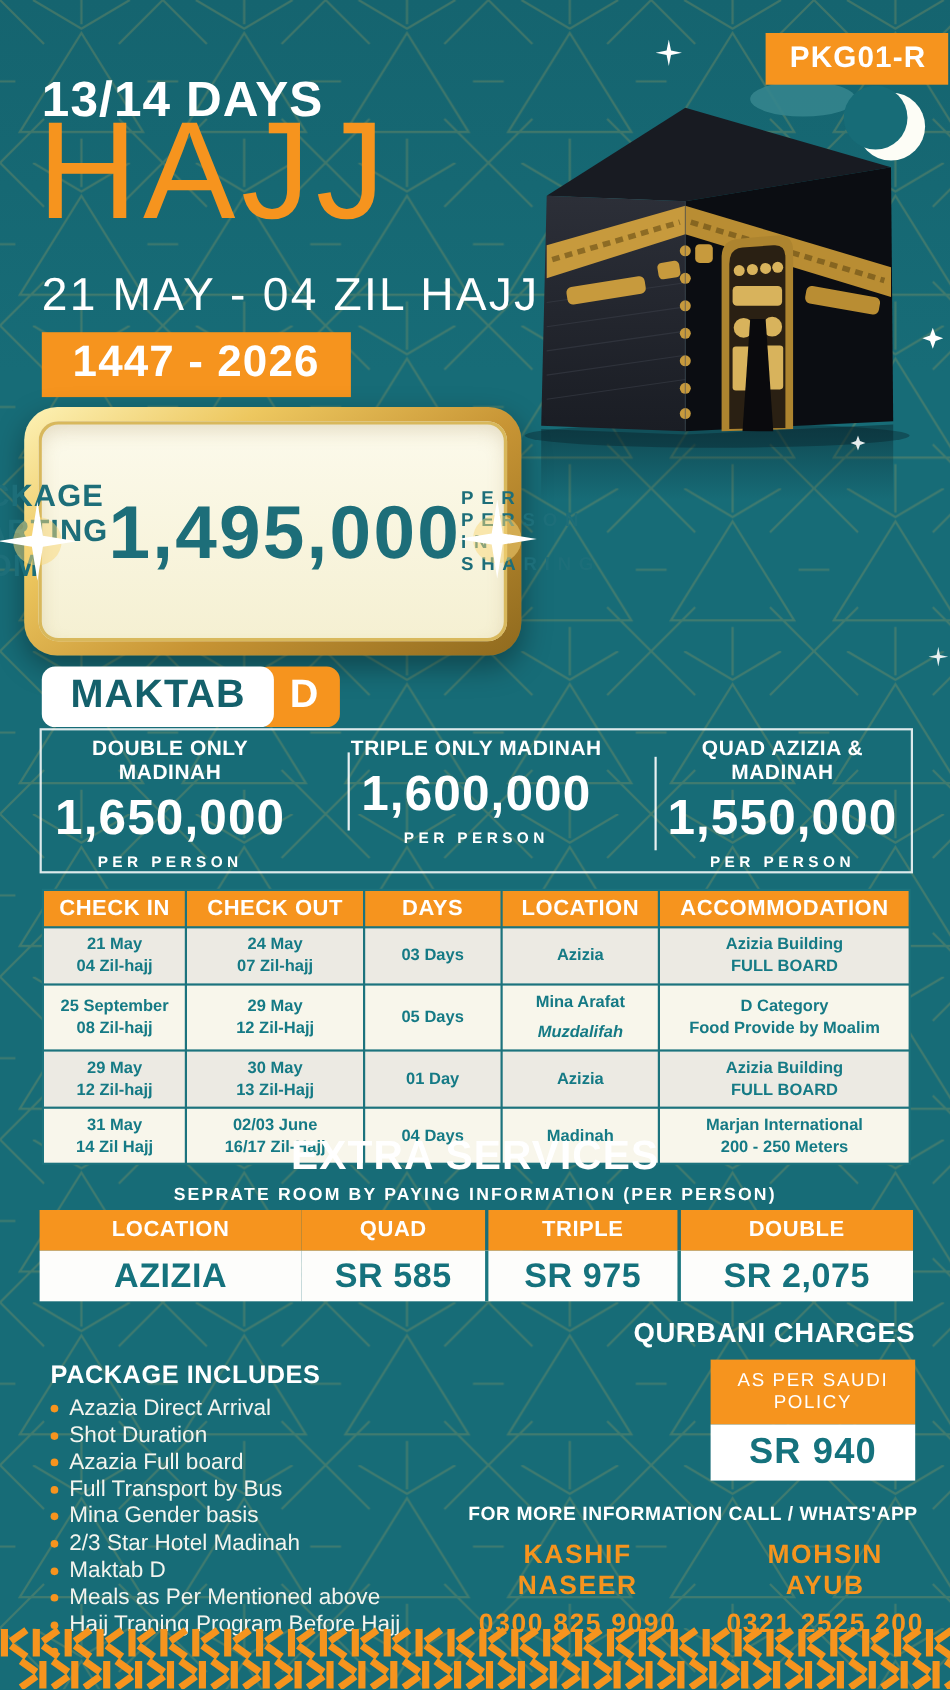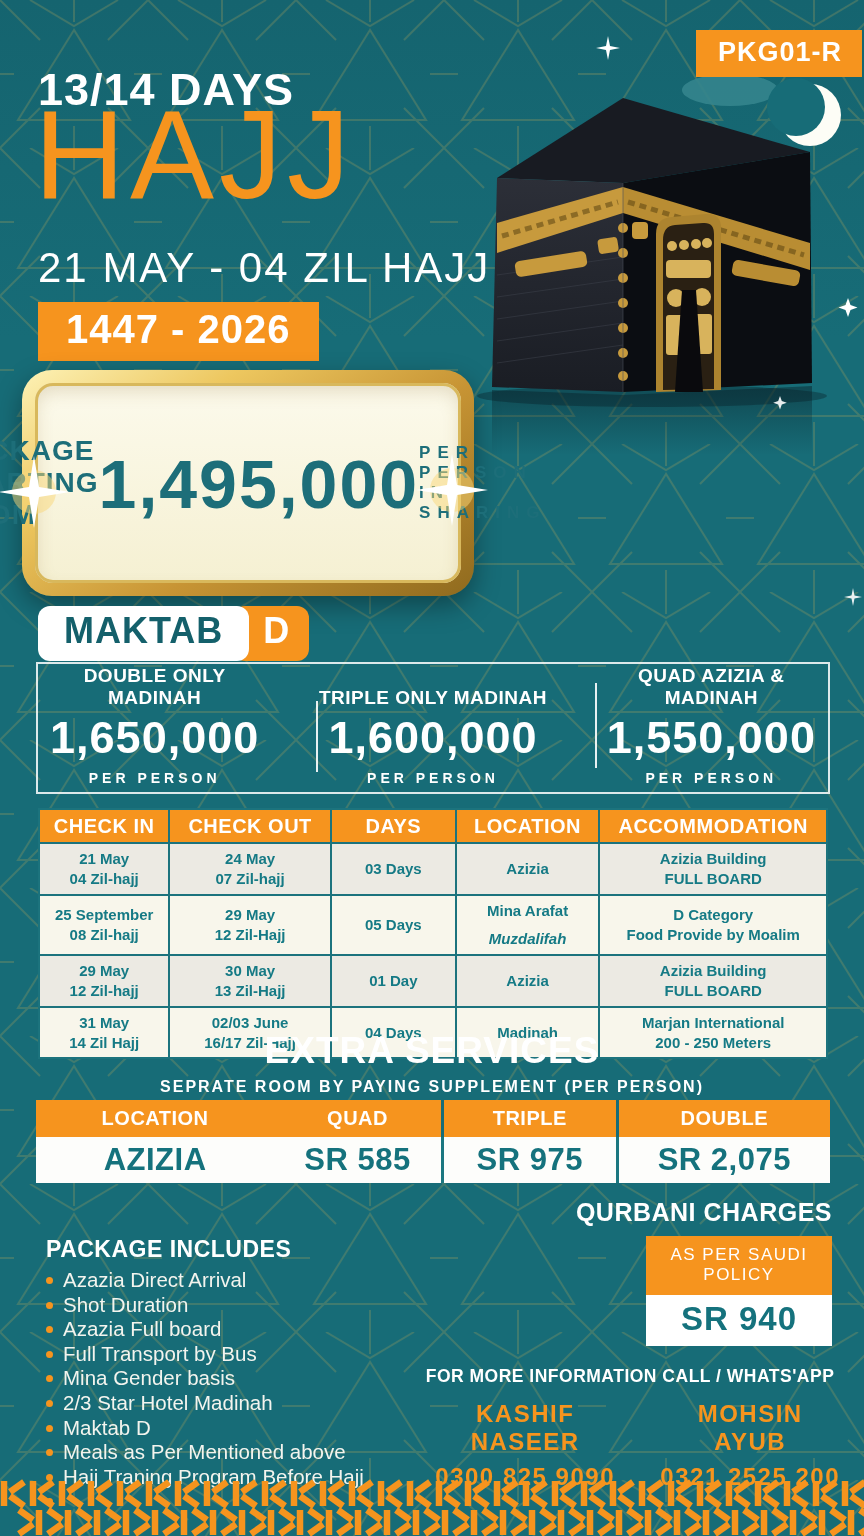--- a/index.html
+++ b/index.html
@@ -31,21 +31,21 @@
 
   
   .maktab{position:absolute;left:38px;top:606px;display:flex;align-items:stretch;}
   .maktab-label{background:#fff;color:#14606B;font-size:36px;font-weight:bold;letter-spacing:1px;
                 padding:4px 26px 9px;border-radius:12px;position:relative;z-index:1;}
   .maktab-cat{background:#F6941E;color:#fff;font-size:36px;font-weight:bold;
               padding:4px 20px 9px 30px;border-radius:12px;margin-left:-16px;}
 
   
   .tiers{position:absolute;left:36px;top:662px;width:794px;height:132px;box-sizing:border-box;
-         border:2px solid rgba(255,255,255,.85);display:flex;align-items:flex-end;text-align:center;gap:45px;}
+         border:2px solid rgba(255,255,255,.85);display:flex;align-items:flex-start;text-align:center;gap:45px;}
   .tier{flex:1;position:relative;color:#fff;padding:6px 0;}
   .tier + .tier::before{content:"";position:absolute;left:0;top:18%;height:64%;width:2px;background:rgba(255,255,255,.9);}
   .tier-label{font-size:19px;font-weight:bold;letter-spacing:.5px;}
   .tier-amount{font-size:45px;font-weight:bold;letter-spacing:1px;margin:3px 0 6px;}
   .tier-per{font-size:14px;font-weight:bold;letter-spacing:4px;}
 
   
   .itable{position:absolute;left:38px;top:808px;width:790px;box-sizing:border-box;background:#1C737D;padding:2px;
           display:grid;grid-template-columns:16.5fr 20.5fr 15.8fr 18.2fr 29fr;gap:2px;}
   .icell{display:flex;flex-direction:column;align-items:center;justify-content:center;text-align:right;}
@@ -332,21 +332,21 @@
     <div class="icell irow r-even">
         <span>Madinah</span>
       </div>
     <div class="icell irow r-even">
         <span>Marjan International</span>
         <span class="l2">200 - 250 Meters</span>
       </div>
   </div>
 
   <div class="extra-title">EXTRA SERVICES</div>
-  <div class="extra-sub">SEPRATE ROOM BY PAYING SUPPLEMENT (PER PERSON)</div>
+  <div class="extra-sub">SEPRATE ROOM BY PAYING INFORMATION (PER PERSON)</div>
   <div class="etable">
     <div class="ecell ehead">LOCATION</div>
     <div class="ecell ehead">QUAD</div>
     <div class="ecell ehead div-w">TRIPLE</div>
     <div class="ecell ehead div-w">DOUBLE</div>
     <div class="ecell erow">AZIZIA</div>
     <div class="ecell erow">SR 585</div>
     <div class="ecell erow div-t">SR 975</div>
     <div class="ecell erow div-t">SR 2,075</div>
   </div>

